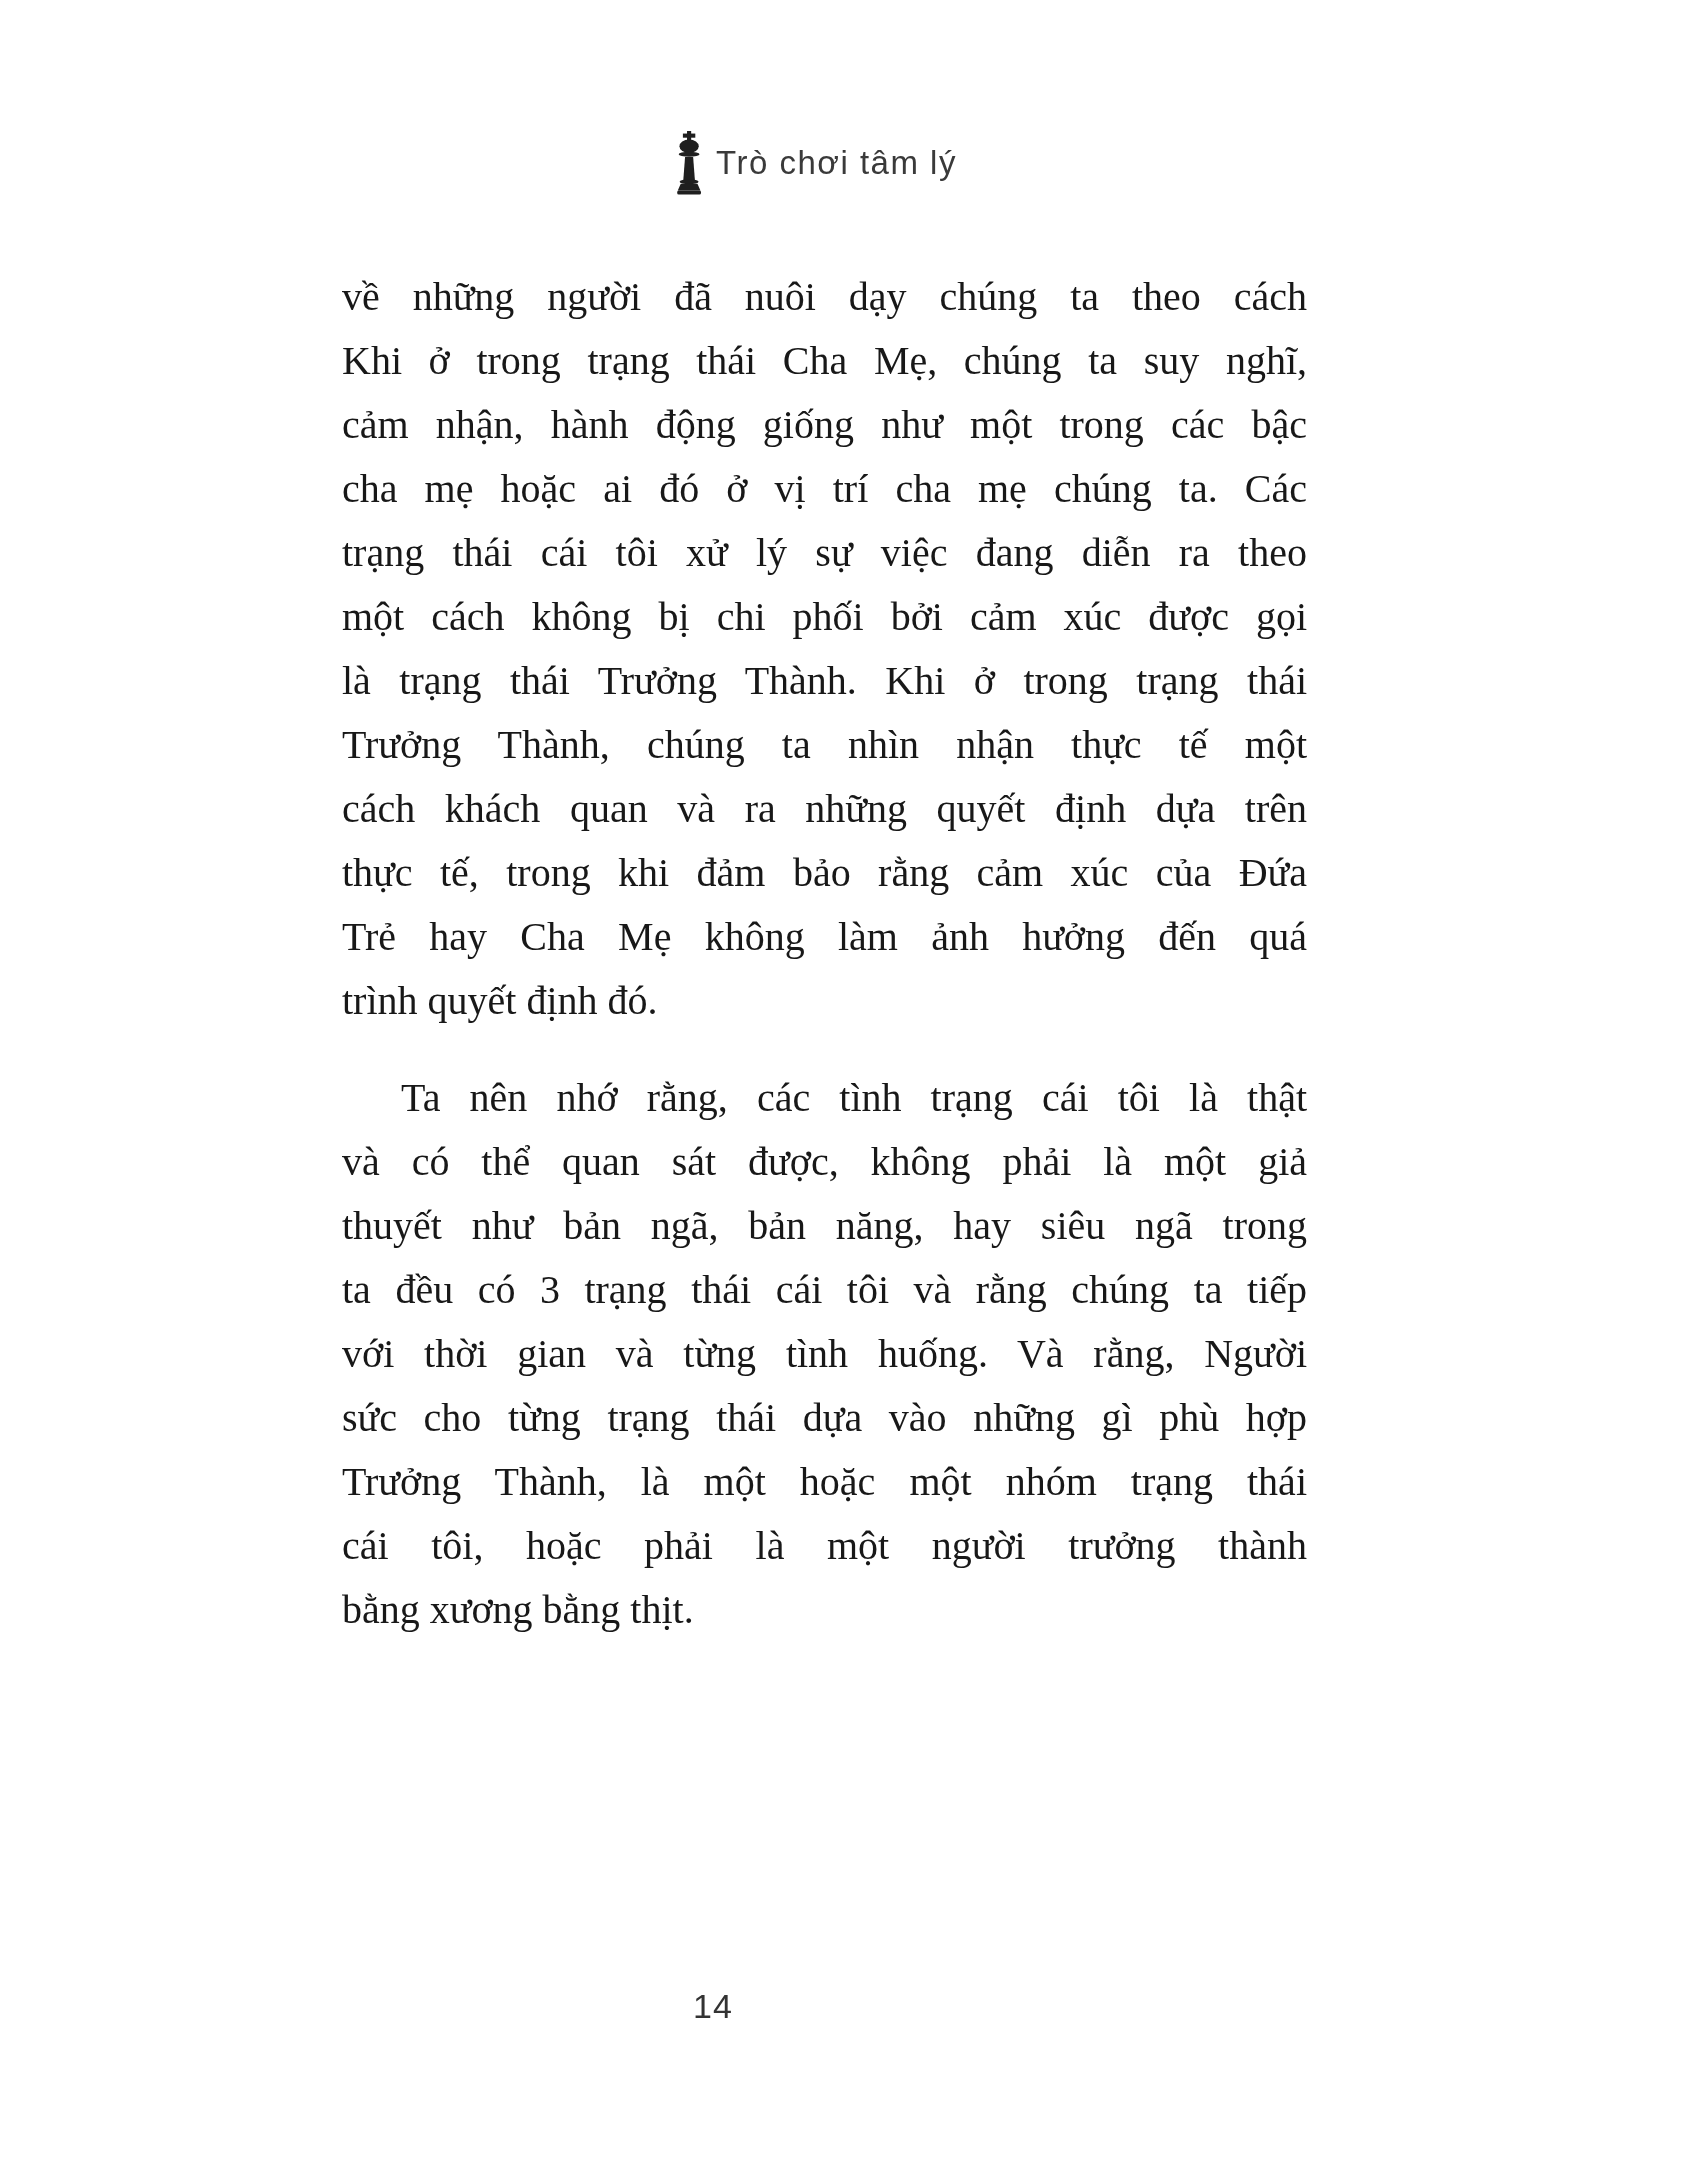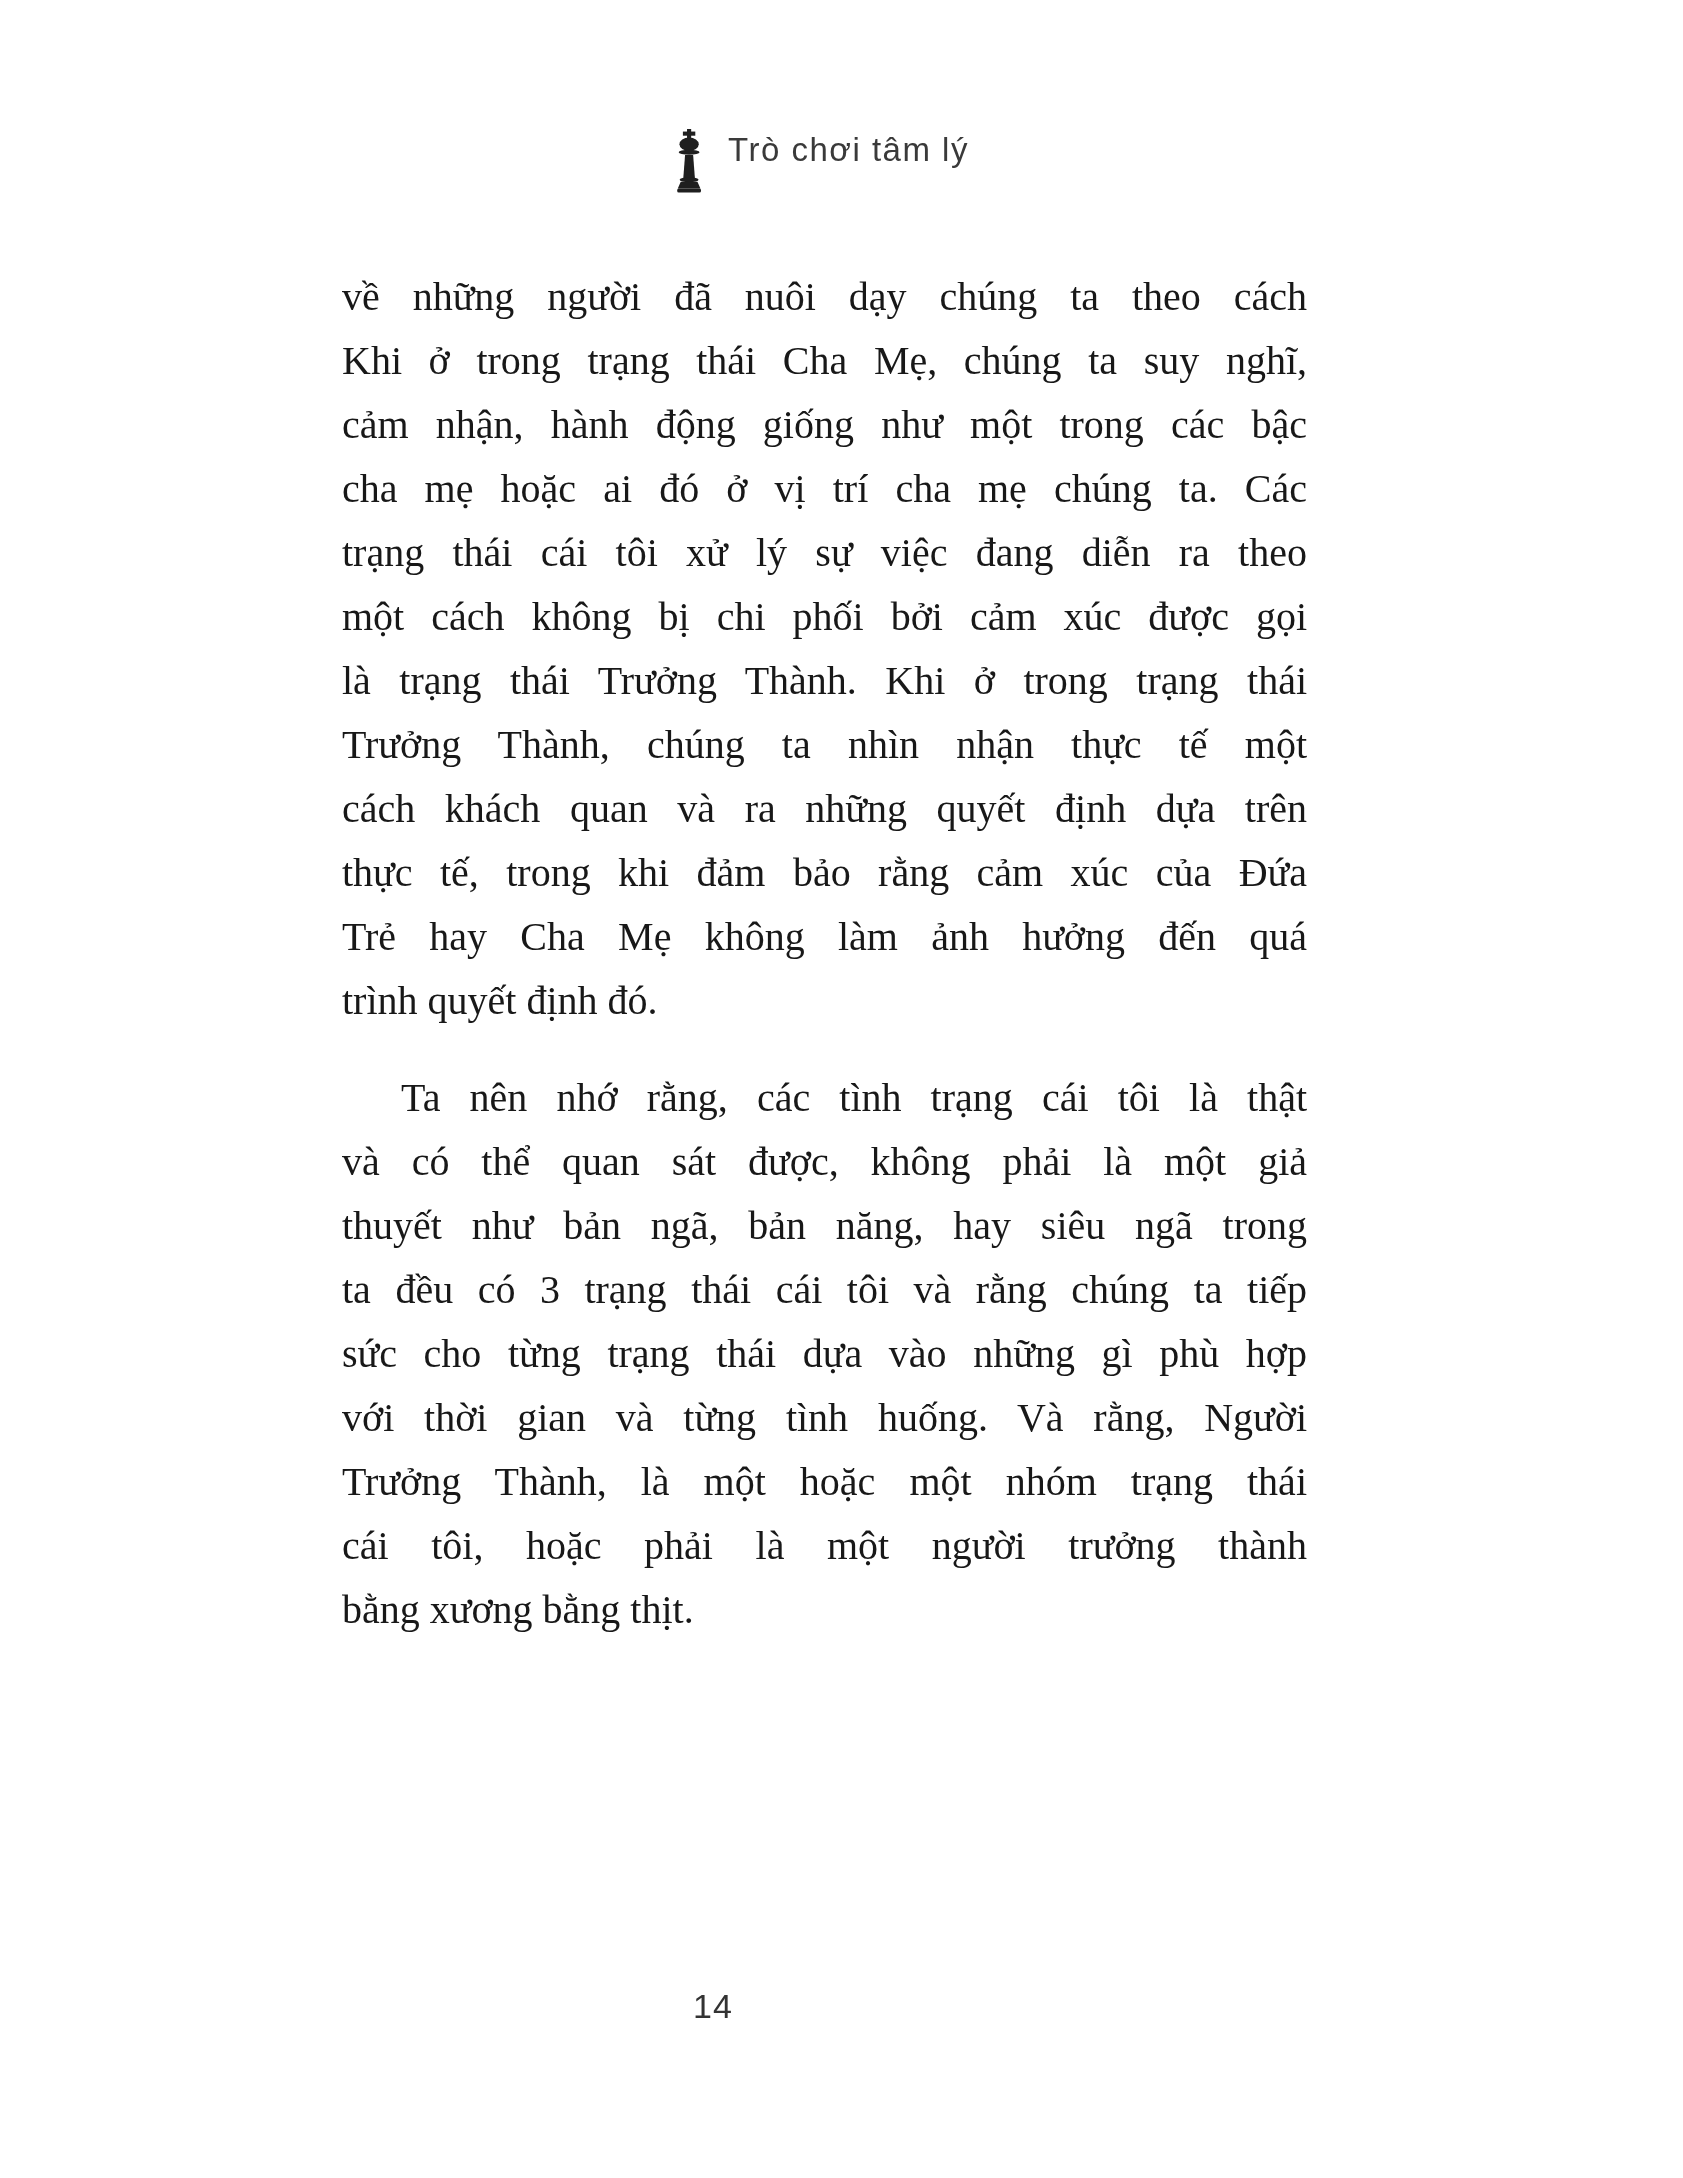--- a/index.html
+++ b/index.html
@@ -6,21 +6,21 @@
   body{
     width:1683px;height:2178px;position:relative;
     background:#ffffff;overflow:hidden;
     font-family:"Liberation Serif","DejaVu Serif",serif;
   }
   .page{position:absolute;inset:0;background:#ffffff;}
 
   
   .header{
     position:absolute;left:676px;top:129px;height:67px;
-    display:flex;align-items:flex-start;gap:26px;
+    display:flex;align-items:center;gap:14px;
   }
   .king-icon{width:26px;height:64px;display:block;}
   .header-title{
     font-family:"Liberation Sans","DejaVu Sans",sans-serif;
     font-size:33px;line-height:41px;font-weight:400;
     letter-spacing:1.5px;color:#3a3a3a;white-space:nowrap;
   }
 
   
   .text-block{
@@ -81,22 +81,22 @@
       <div class="line">thực tế, trong khi đảm bảo rằng cảm xúc của Đứa</div>
       <div class="line">Trẻ hay Cha Mẹ không làm ảnh hưởng đến quá</div>
       <div class="line para-end">trình quyết định đó.</div>
     </div>
 
     <div class="paragraph">
       <div class="line indent">Ta nên nhớ rằng, các tình trạng cái tôi là thật</div>
       <div class="line">và có thể quan sát được, không phải là một giả</div>
       <div class="line">thuyết như bản ngã, bản năng, hay siêu ngã trong</div>
       <div class="line">ta đều có 3 trạng thái cái tôi và rằng chúng ta tiếp</div>
+      <div class="line">với thời gian và từng tình huống. Và rằng, Người</div>
       <div class="line">sức cho từng trạng thái dựa vào những gì phù hợp</div>
-      <div class="line">với thời gian và từng tình huống. Và rằng, Người</div>
       <div class="line">Trưởng Thành, là một hoặc một nhóm trạng thái</div>
       <div class="line">cái tôi, hoặc phải là một người trưởng thành</div>
       <div class="line para-end">bằng xương bằng thịt.</div>
     </div>
 
 
   </div>
 
   <div class="folio">14</div>
 

